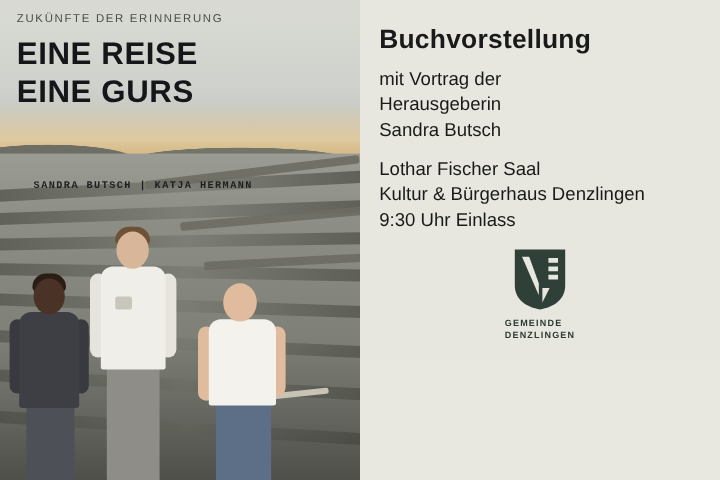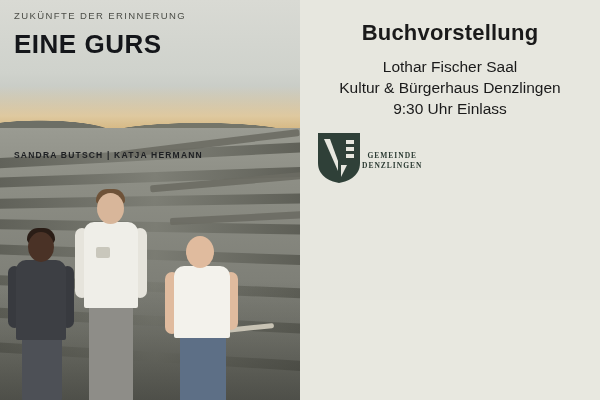--- a/index.html
+++ b/index.html
@@ -89,25 +89,26 @@
     width: 270px;
     font-size: 26px;
     line-height: 32px;
     font-weight: 700;
     letter-spacing: 0.5px;
     color: #14161a;
   }
   .cover-title span { display: block; }
   .cover-authors {
     position: absolute;
-    left: 14px; top: 150px;
+    left: 28px; top: 150px;
     font-size: 8.5px;
     letter-spacing: 1.2px;
     font-weight: 700;
     color: #1d1f22;
+    font-family: Liberation Mono, monospace;
   }
   
   .figure { position: absolute; }
   .fig-head { position: absolute; border-radius: 50%; }
   .fig-body { position: absolute; border-radius: 10px 10px 2px 2px; }
   .fig-legs { position: absolute; }
 
   
   .p1 { left: 6px; bottom: 0; width: 70px; height: 180px; }
   .p1 .fig-head { left: 22px; top: 12px; width: 26px; height: 30px; background: #4a3226; }
@@ -139,43 +140,42 @@
     position: absolute; left: 56px; top: 104px; width: 58px; height: 5px;
     background: #c8c3b4; border-radius: 2px; transform: rotate(-6deg);
   }
 
   
   .info {
     width: 300px;
     height: 300px;
     background: #e7e7df;
     color: #1a1a1a;
-    text-align: center;
+    text-align: left;
     padding: 14px 16px 0;
     box-sizing: border-box;
   }
   .info-title {
     font-size: 22px;
     font-weight: 700;
     margin: 6px 0 10px;
     letter-spacing: 0.2px;
   }
   .info-line {
     font-size: 15.5px;
     line-height: 21px;
   }
   .block-sub { margin-bottom: 12px; }
   .block-when { margin-bottom: 12px; }
   .block-free { margin-bottom: 10px; }
   .crest-wrap {
     margin-top: 6px;
     display: flex;
-    flex-direction: row;
+    flex-direction: column;
     align-items: center;
-    font-family: Liberation Serif, serif;
   }
   .crest {
     width: 46px;
     height: 54px;
   }
   .crest-label {
     margin-top: 5px;
     font-size: 7.5px;
     letter-spacing: 1px;
     font-weight: 700;
@@ -205,20 +205,21 @@
 
     <div class="sleeper" style="left:120px; top:140px; width:180px; transform: rotate(-7deg);"></div>
     <div class="sleeper" style="left:150px; top:178px; width:170px; transform: rotate(-5deg);"></div>
     <div class="sleeper" style="left:170px; top:214px; width:160px; transform: rotate(-3deg);"></div>
 
     <div class="cover-darkfore"></div>
 
     <div class="cover-kicker">ZUKÜNFTE DER ERINNERUNG</div>
 
     <div class="cover-title">
+      <span>EINE REISE</span>
       <span>EINE GURS</span>
     </div>
 
     <div class="cover-authors">SANDRA BUTSCH | KATJA HERMANN</div>
 
     <div class="figure p1">
       <div class="arm-l"></div>
       <div class="arm-r"></div>
       <div class="fig-legs"></div>
       <div class="fig-body"></div>
@@ -243,20 +244,25 @@
       <div class="fig-legs"></div>
       <div class="fig-body"></div>
       <div class="hair"></div>
       <div class="fig-head"></div>
     </div>
   </div>
 
   <div class="info">
     <div class="info-title">Buchvorstellung</div>
 
+    <div class="block-sub">
+      <div class="info-line">mit Vortrag der</div>
+      <div class="info-line">Herausgeberin</div>
+      <div class="info-line">Sandra Butsch</div>
+    </div>
 
     <div class="block-when">
       <div class="info-line">Lothar Fischer Saal</div>
       <div class="info-line">Kultur &amp; Bürgerhaus Denzlingen</div>
       <div class="info-line">9:30 Uhr Einlass</div>
     </div>
 
 
     <div class="crest-wrap">
       <svg class="crest" viewBox="0 0 46 54">

